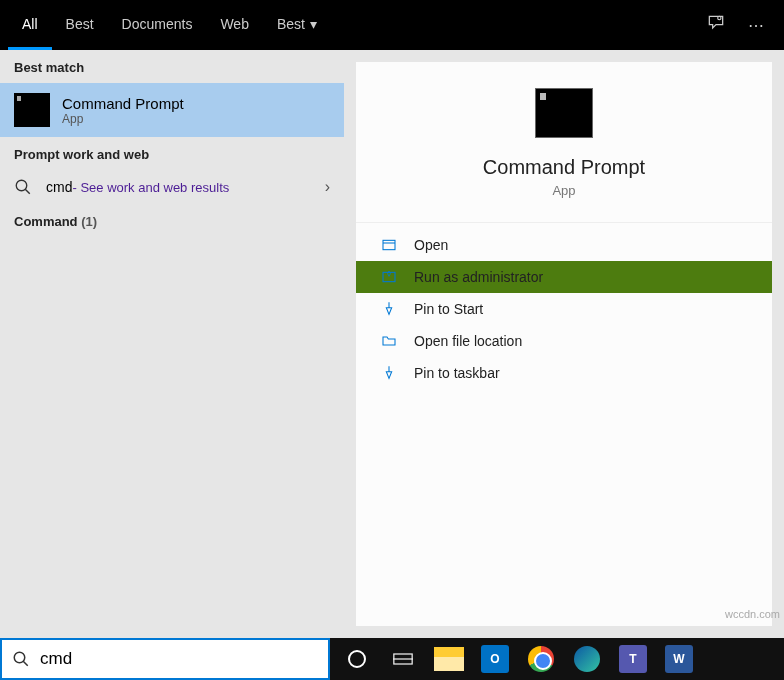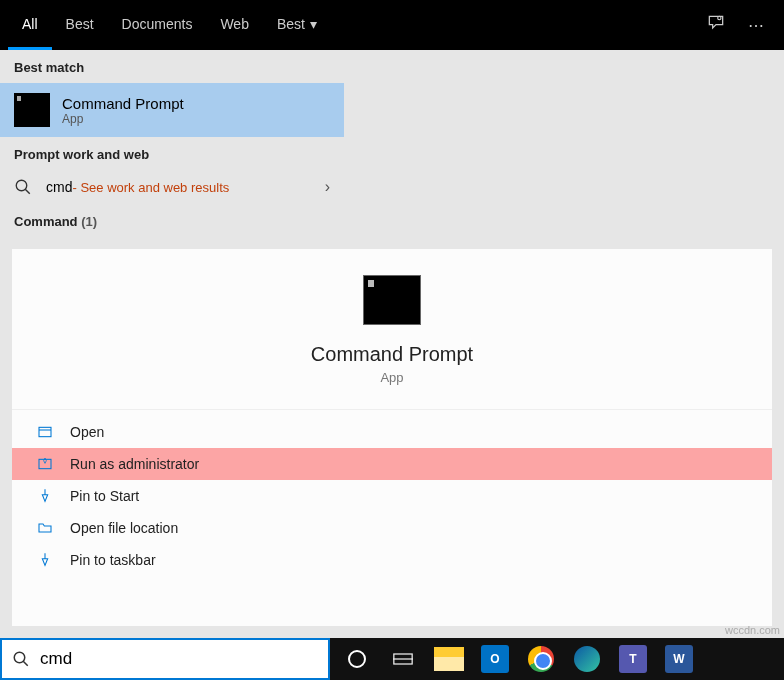--- a/index.html
+++ b/index.html
@@ -7,71 +7,71 @@
 
   
   .filter-bar { background: #000; height: 50px; display: flex; align-items: center; padding: 0 8px; color: #ccc; font-size: 14px; }
   .filter-tab { padding: 12px 14px; height: 100%; display: flex; align-items: center; cursor: pointer; border-bottom: 2px solid transparent; }
   .filter-tab.active { color: #fff; border-bottom: 3px solid #0099ff; }
   .filter-tab .chev { margin-left: 5px; }
   .filter-spacer { flex: 1; }
   .filter-icon { width: 40px; text-align: center; font-size: 16px; cursor: pointer; }
 
   
-  .main { display: flex; height: 588px; flex-direction: column; }
+  .main { display: flex; height: 588px; }
   .left { width: 344px; background: #e6e6e6; }
   .right { flex: 1; background: #fcfcfc; margin: 12px 12px 12px 12px; }
 
   .section-label { font-size: 13px; font-weight: 600; padding: 10px 14px 8px; color: #222; }
   .best-match { background: #a8ccee; display: flex; align-items: center; padding: 10px 14px; cursor: pointer; }
   .bm-icon { width: 36px; height: 34px; background: #000; margin-right: 12px; position: relative; flex-shrink: 0; }
   .bm-icon::before { content:""; position:absolute; top:3px; left:3px; width:2px; height:5px; background:#aaa; box-shadow: 2px 0 0 #aaa; }
   .bm-title { font-size: 15px; color: #000; }
   .bm-sub { font-size: 12px; color: #555; }
 
   .web-row { display: flex; align-items: center; padding: 8px 14px; cursor: pointer; justify-content: space-between; }
   .web-row-left { display: flex; align-items: center; }
   .search-svg { margin-right: 14px; }
   .web-q { font-size: 14px; color: #000; }
-  .web-hint { font-size: 13px; color: #c2410c; }
+  .web-hint { font-size: 13px; color: #4c1d95; }
   .chev-right { color: #555; }
 
   .settings-count { color: #555; }
 
   
   .preview-head { text-align: center; padding: 26px 0 24px; border-bottom: 1px solid #eee; }
   .preview-icon { width: 58px; height: 50px; background: #000; margin: 0 auto 18px; border: 1px solid #666; position: relative; }
   .preview-icon::before { content:""; position:absolute; top:4px; left:4px; width:3px; height:7px; background:#bbb; box-shadow: 3px 0 0 #bbb; }
   .preview-title { font-size: 20px; color: #222; font-weight: 400; }
   .preview-sub { font-size: 13px; color: #777; margin-top: 4px; }
 
   .actions { padding: 6px 0; }
   .action { display: flex; align-items: flex-start; padding: 8px 24px; font-size: 14px; color: #222; cursor: pointer; gap: 16px; }
-  .action.hover { background: #fca5a5; }
+  .action.hover { background: #4d7c0f; }
   .action .glyph { width: 18px; color: #0078d4; display: inline-flex; justify-content: center; }
   .action .glyph svg { stroke: #0078d4; fill: none; }
 
   
   .bottom { position: absolute; bottom: 0; left: 0; right: 0; height: 42px; display: flex; }
   .search-box { width: 330px; height: 42px; background: #fff; border: 2px solid #0078d4; display: flex; align-items: center; padding: 0 10px; gap: 10px; }
   .search-box input { border: none; outline: none; font-size: 17px; flex: 1; }
 
   .taskbar { flex: 1; background: #111; display: flex; align-items: center; padding: 0 6px; gap: 4px; }
   .tb-btn { width: 42px; height: 34px; display: flex; align-items: center; justify-content: center; cursor: pointer; font-size: 16px; color: #eee; }
   .cortana { border: 2px solid #fff; border-radius: 50%; width: 18px; height: 18px; }
   .app-tile { width: 28px; height: 28px; border-radius: 3px; display: flex; align-items: center; justify-content: center; font-size: 12px; color: #fff; font-weight: bold; }
   .explorer { background: #ffcc33; width: 30px; height: 24px; position: relative; }
   .explorer::before{content:"";position:absolute;bottom:0;left:0;right:0;height:60%;background:#ffe9a8;}
   .outlook { background: #0072c6; }
   .chrome { width: 26px; height: 26px; border-radius: 50%; background: conic-gradient(#ea4335 0 120deg,#34a853 120deg 240deg,#fbbc05 240deg 360deg); position: relative; }
   .chrome::after{content:"";position:absolute;top:6px;left:6px;width:14px;height:14px;border-radius:50%;background:#4285f4;border:2px solid #fff;}
   .edge { width: 26px; height: 26px; border-radius: 50%; background: linear-gradient(135deg,#0c59a4,#33c3a3); }
   .teams { background: #5558af; }
   .word { background: #2b579a; }
-  .watermark { position: absolute; right: 4px; bottom: 44px; font-size: 11px; color: #aaa; }
+  .watermark { position: absolute; right: 4px; bottom: 60px; font-size: 11px; color: #aaa; }
 </style>
 </head>
 <body>
 
 <div class="filter-bar">
   <div class="filter-tab active">
       <span>All</span>
     </div>
   <div class="filter-tab">
       <span>Best</span>

